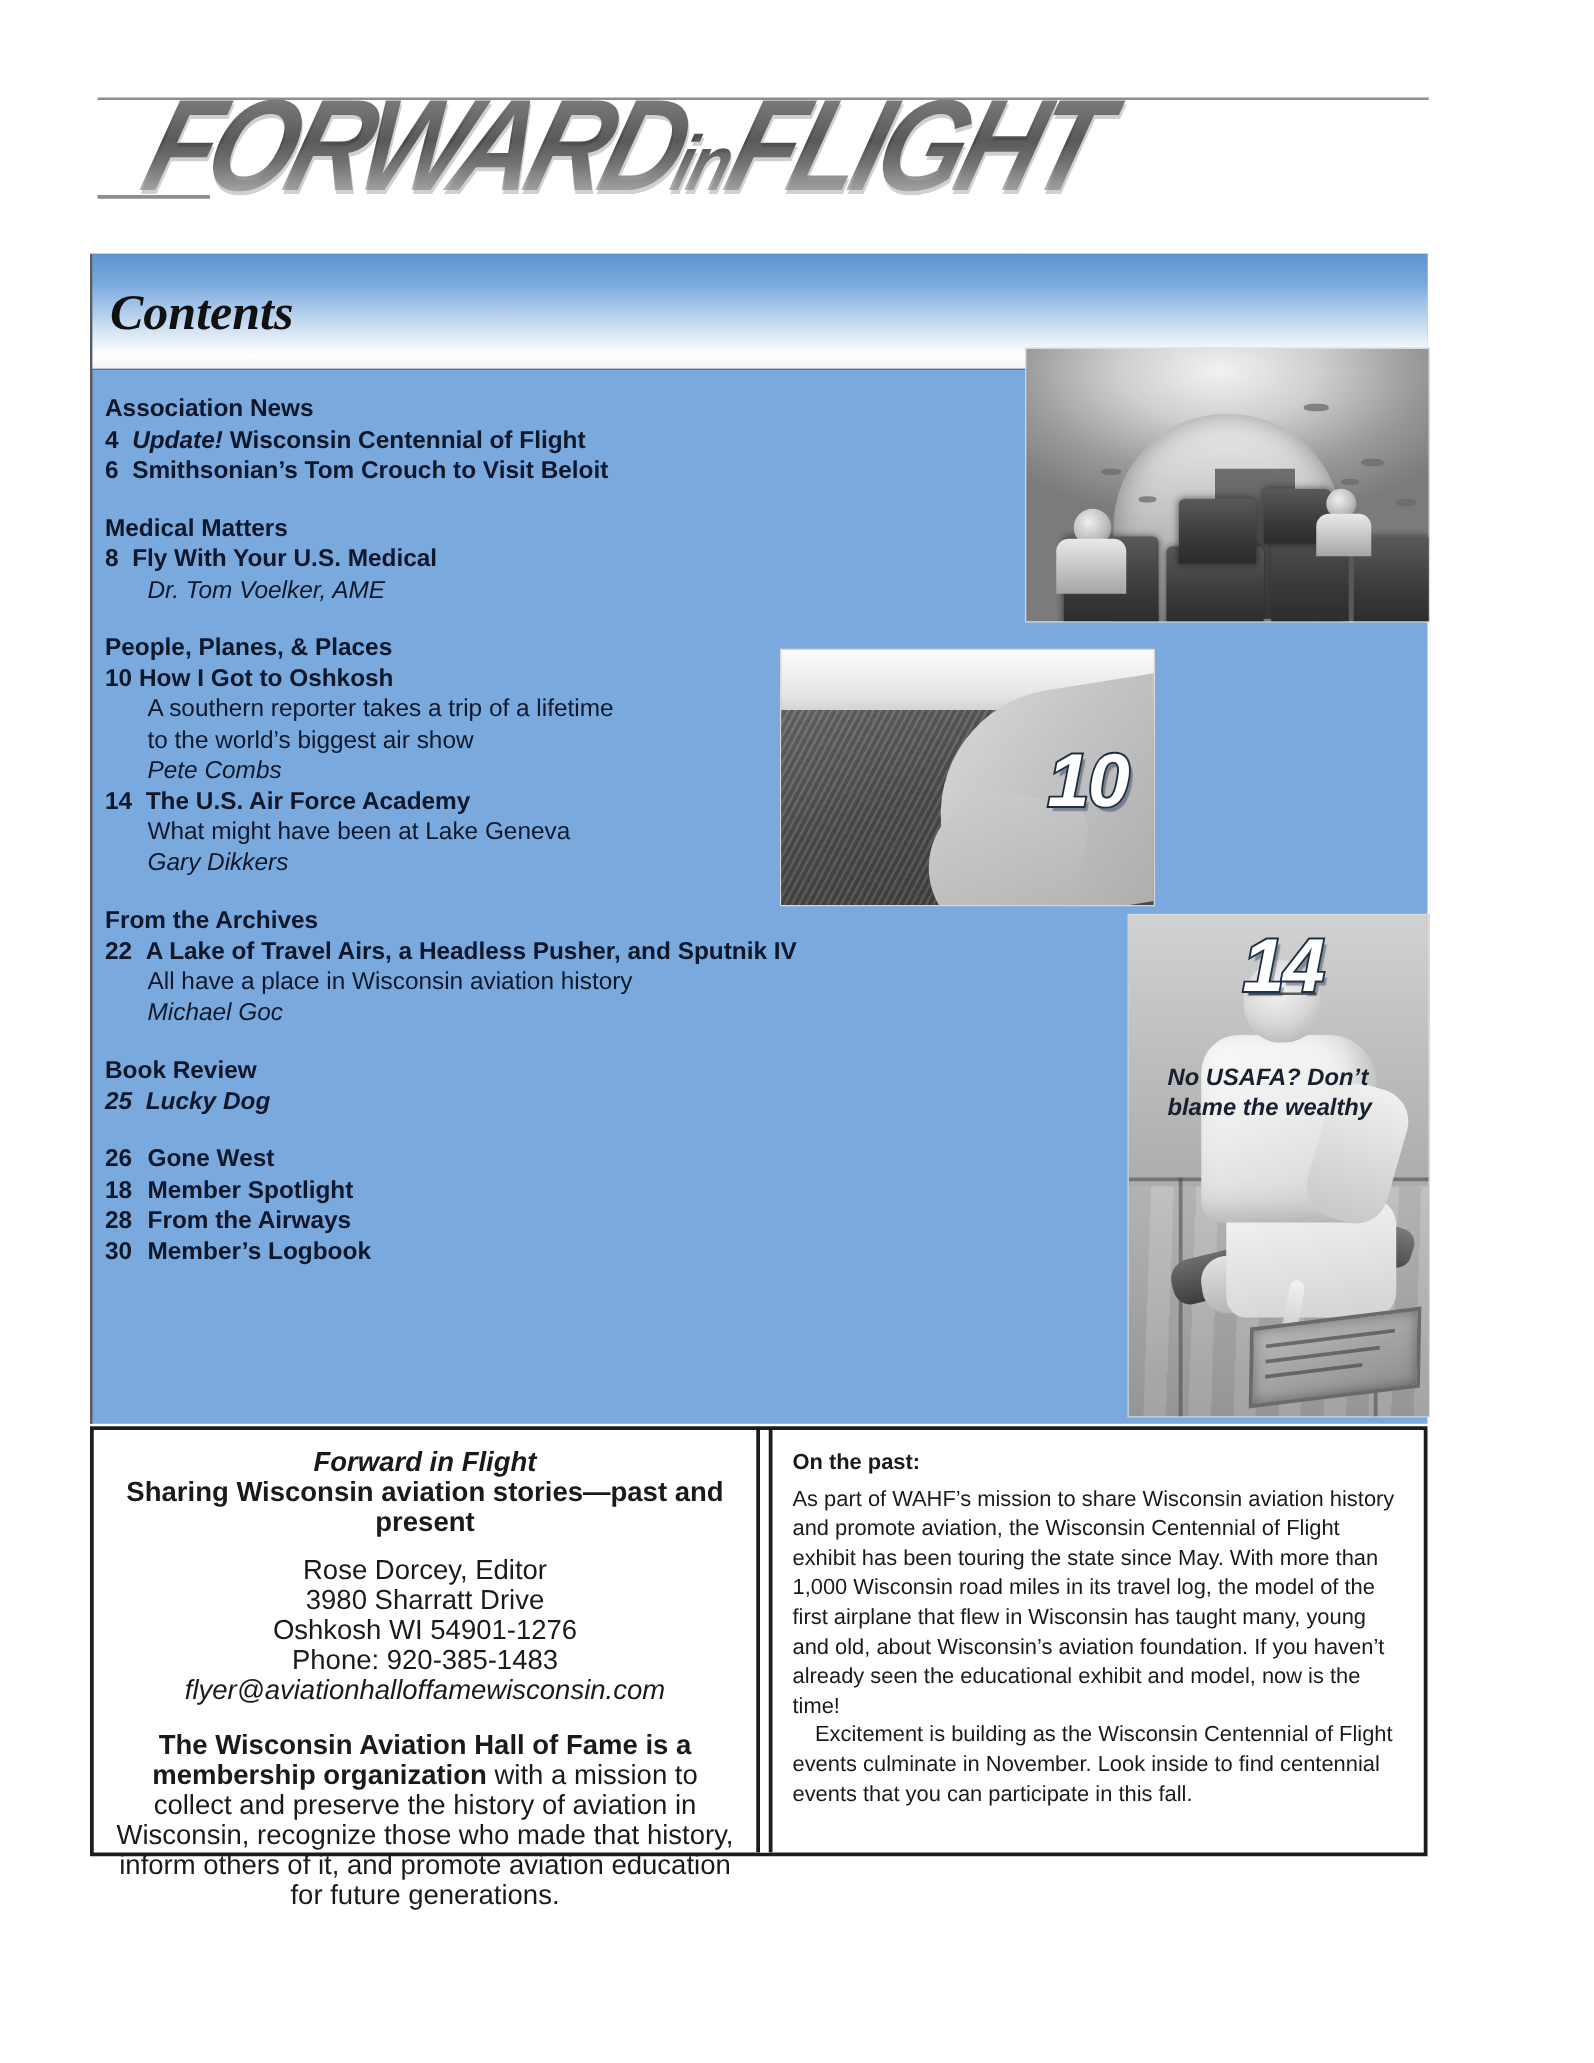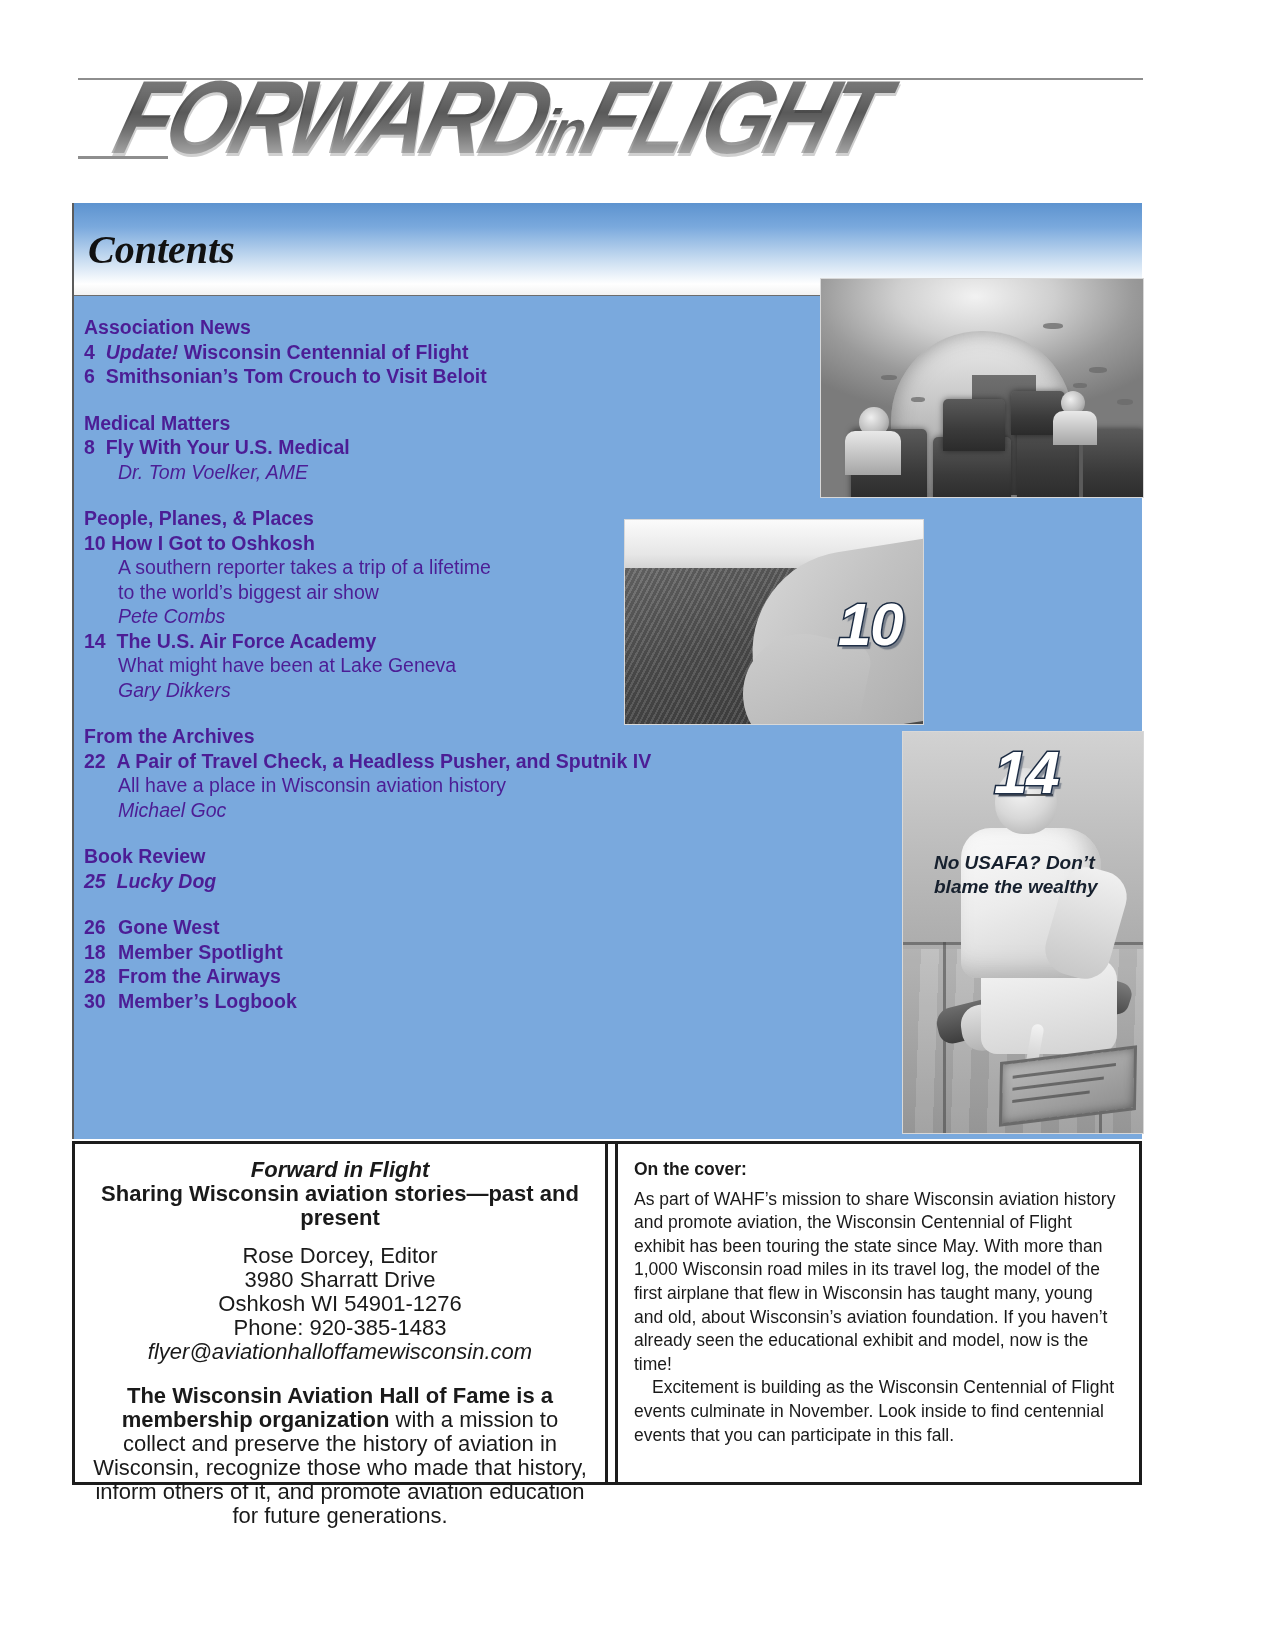--- a/index.html
+++ b/index.html
@@ -98,21 +98,21 @@
   }
 
   
   .toc {
     position: absolute;
     left: 10px;
     top: 112px;
     width: 620px;
     font-size: 19.5px;
     line-height: 24.5px;
-    color: #4c1d95;
+    color: #0f172a;
   }
   .toc .sect {
     font-weight: bold;
     margin-top: 22px;
   }
   .toc .sect.first { margin-top: 0; }
   .toc .entry {
     font-weight: bold;
     white-space: nowrap;
   }
@@ -433,21 +433,21 @@
     <div class="entry"><span class="num">10</span>&nbsp;<span>How I Got to Oshkosh</span></div>
     <div class="desc">A southern reporter takes a trip of a lifetime</div>
     <div class="desc">to the world’s biggest air show</div>
     <div class="author">Pete Combs</div>
 
     <div class="entry"><span class="num">14</span>&nbsp;&nbsp;<span>The U.S. Air Force Academy</span></div>
     <div class="desc">What might have been at Lake Geneva</div>
     <div class="author">Gary Dikkers</div>
 
     <div class="sect">From the Archives</div>
-    <div class="entry"><span class="num">22</span>&nbsp;&nbsp;<span>A Pair of Travel Check, a Headless Pusher, and Sputnik IV</span></div>
+    <div class="entry"><span class="num">22</span>&nbsp;&nbsp;<span>A Lake of Travel Airs, a Headless Pusher, and Sputnik IV</span></div>
     <div class="desc">All have a place in Wisconsin aviation history</div>
     <div class="author">Michael Goc</div>
 
     <div class="sect">Book Review</div>
     <div class="entry ital"><span class="num">25</span>&nbsp;&nbsp;<span>Lucky Dog</span></div>
 
     <div style="height:22px"></div>
     <div class="plain-entry"><span class="num">26</span><span>Gone West</span></div>
     <div class="plain-entry"><span class="num">18</span><span>Member Spotlight</span></div>
     <div class="plain-entry"><span class="num">28</span><span>From the Airways</span></div>
@@ -526,17 +526,17 @@
     <div>3980 Sharratt Drive</div>
     <div>Oshkosh WI  54901-1276</div>
     <div>Phone: 920-385-1483</div>
     <div class="t-email">flyer@aviationhalloffamewisconsin.com</div>
     <div class="t-mission"><b>The Wisconsin Aviation Hall of Fame is a membership organization</b><span> with a mission to collect and preserve the history of aviation in Wisconsin, recognize those who made that history, inform others of it, and promote aviation education for future generations.</span></div>
   </div>
 
   <div class="box-divider"></div>
 
   <div class="box-right">
-    <div class="cover-head">On the cover:</div>
+    <div class="cover-head">On the past:</div>
     <p>As part of WAHF’s mission to share Wisconsin aviation history and promote aviation, the Wisconsin Centennial of Flight exhibit has been touring the state since May. With more than 1,000 Wisconsin road miles in its travel log, the model of the first airplane that flew in Wisconsin has taught many, young and old, about Wisconsin’s aviation foundation. If you haven’t already seen the educational exhibit and model, now is the time!</p>
     <p class="indent">Excitement is building as the Wisconsin Centennial of Flight events culminate in November. Look inside to find centennial events that you can participate in this fall.</p>
   </div>
 </div>
 
 </body></html>

